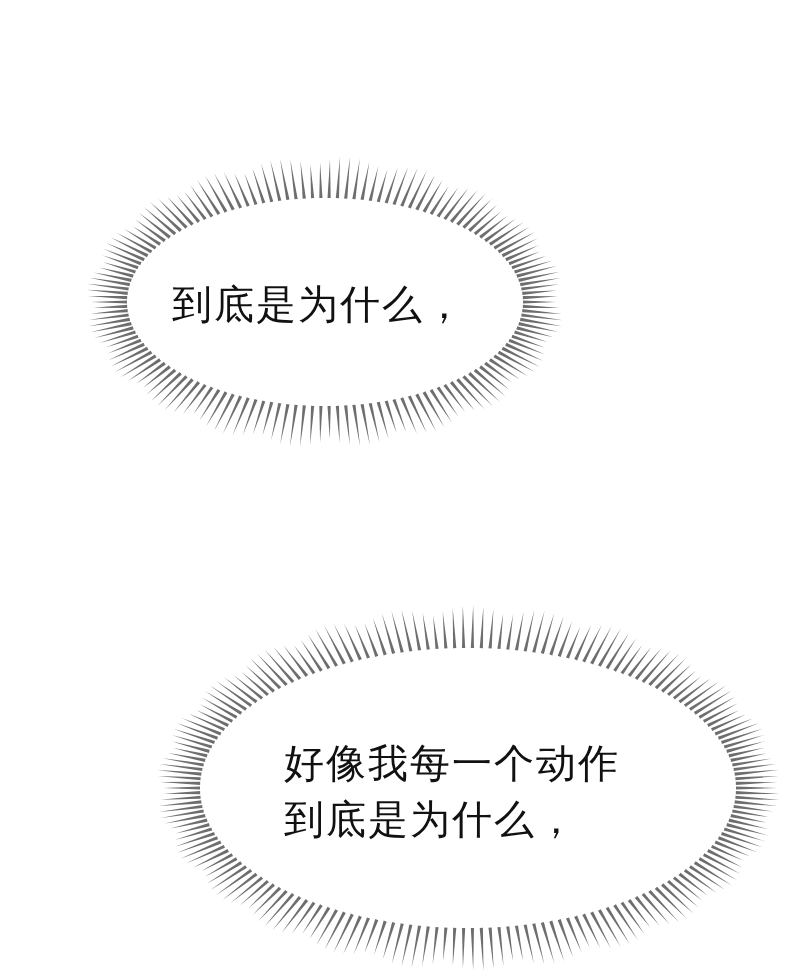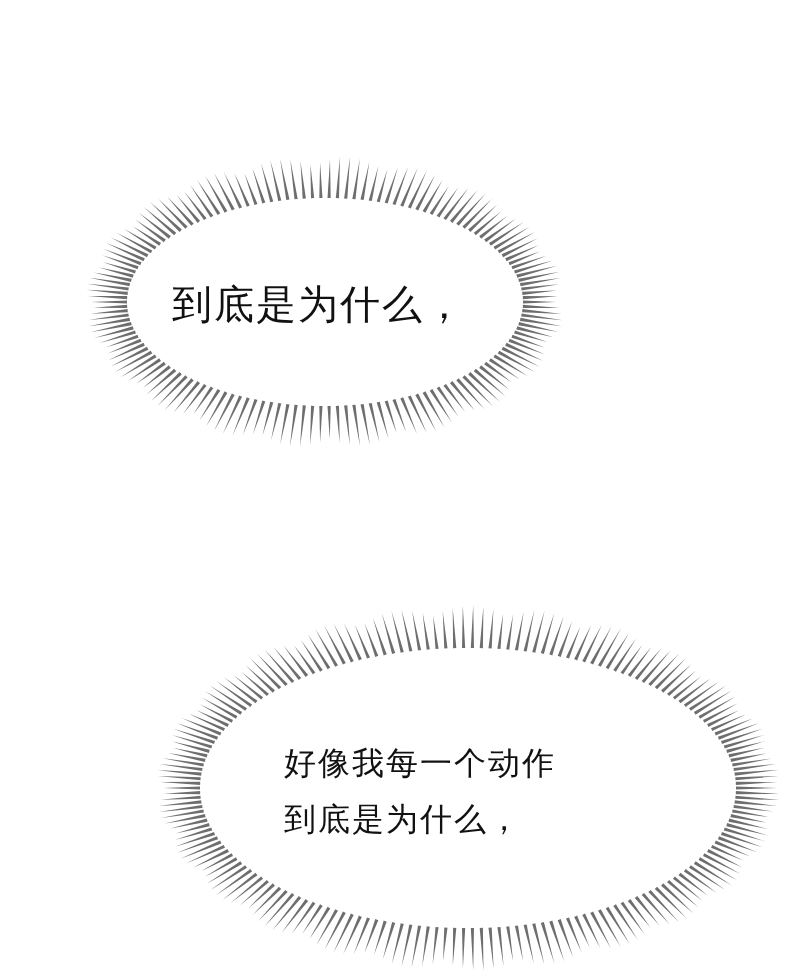--- a/index.html
+++ b/index.html
@@ -8,21 +8,21 @@
     svg.spikes { position:absolute; left:0; top:0; width:800px; height:979px; }
     .bubble-text {
       position:absolute;
       font-family: "DejaVu Sans", sans-serif;
       color:#111;
       font-weight:500;
       line-height:1.2;
       white-space:nowrap;
     }
     #t1 { left:172px; top:280px; font-size:40px; letter-spacing:2px; }
-    #t2 { left:284px; top:735px; font-size:32px; letter-spacing:2px; line-height:56px; }
+    #t2 { left:284px; top:735px; font-size:40px; letter-spacing:2px; line-height:56px; }
     #t2 span { display:block; }
   </style>
 </head>
 <body>
 
 <div class="panel">
   <svg class="spikes" id="spikes" viewBox="0 0 800 979">
       <g>
         <polygon points="523.0,303.6 523.0,300.4 555.8,302.0" fill="#6e6e6e"></polygon>
         <polygon points="522.8,308.0 522.9,304.8 559.4,307.9" fill="#6e6e6e"></polygon>

